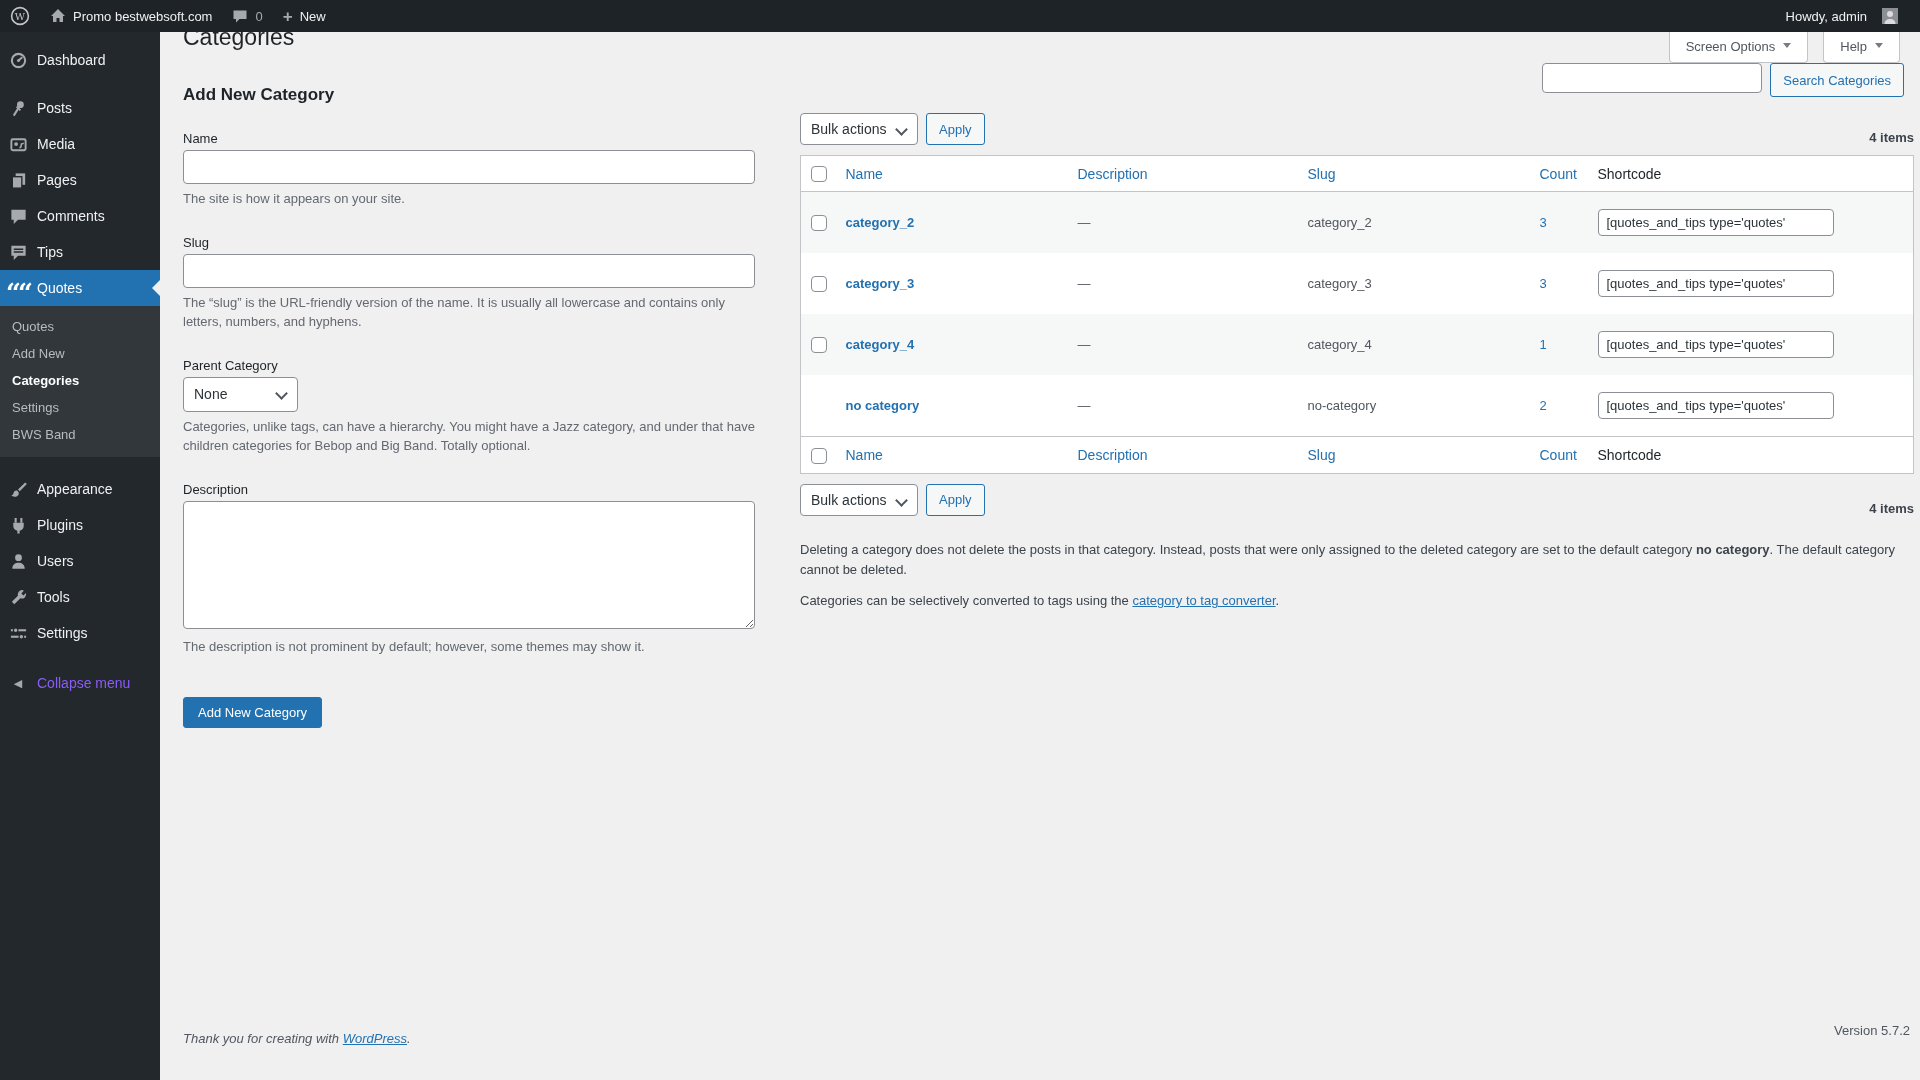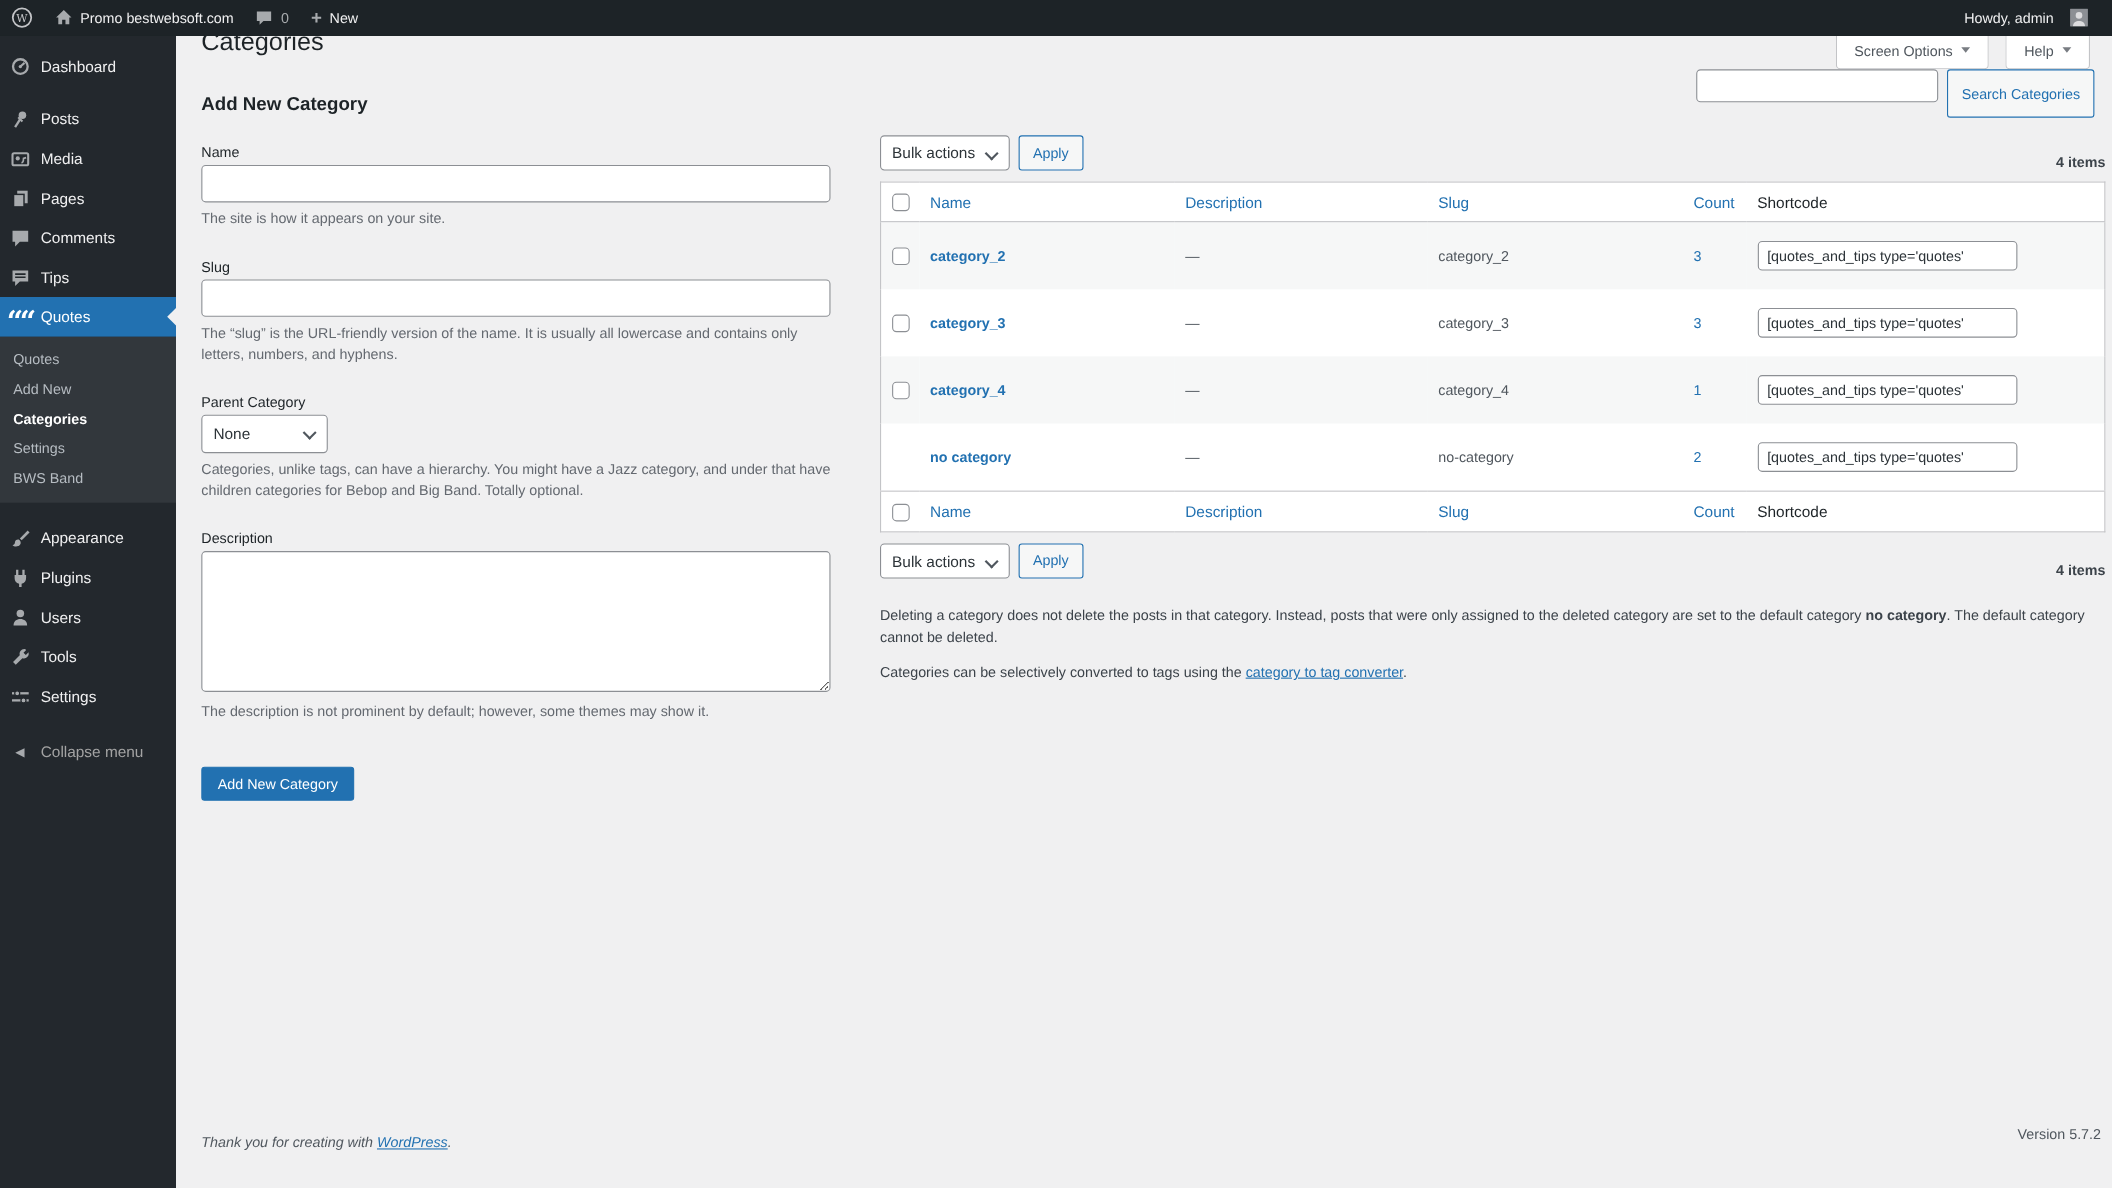--- a/index.html
+++ b/index.html
@@ -50,21 +50,21 @@
   }
   .quotes-glyph::before {
     content: "\201C\201C"; font-family: "DejaVu Serif", serif; font-weight: bold;
     font-size: 26px; line-height: 10px; letter-spacing: -3px; display: block; margin-top: 10px;
   }
   .submenu { background: #32373c; padding: 7px 0 9px; margin-bottom: 14px; }
   .submenu-item {
     display: block; padding: 6px 12px; font-size: 13px; color: #b6bcc2; cursor: pointer;
   }
   .submenu-item.current { color: #fff; font-weight: bold; }
-  .collapse-item { margin-top: 14px; color: #a3a3a3; }
+  .collapse-item { margin-top: 14px; color: #8b5cf6; }
   .collapse-icon::before { content: "\25C0"; font-size: 11px; color: #a7aaad; }
 
   
   .screen-meta {
     position: fixed; top: 32px; right: 20px; display: flex; gap: 15px; z-index: 40;
   }
   .meta-tab {
     background: #fff; border: 1px solid #c3c4c7; border-top: none;
     border-radius: 0 0 4px 4px; color: #50575e; font-size: 13px;
     padding: 7px 16px; display: flex; align-items: flex-start; gap: 8px; cursor: pointer;
@@ -107,21 +107,21 @@
     content: ""; position: absolute; right: 12px; top: 12px; width: 7px; height: 7px;
     border-right: 2px solid #50575e; border-bottom: 2px solid #50575e;
     transform: rotate(45deg); pointer-events: none;
   }
   .btn-primary {
     margin-top: 28px; background: #2271b1; border: 1px solid #2271b1; color: #fff;
     border-radius: 3px; font-size: 13px; padding: 7px 14px; cursor: pointer; font-family: inherit;
   }
   .btn-secondary {
     background: #f6f7f7; border: 1px solid #2271b1; color: #2271b1;
-    border-radius: 3px; font-size: 13px; padding: 0 12px; height: 44px; cursor: pointer; font-family: inherit;
+    border-radius: 3px; font-size: 13px; padding: 0 12px; height: 34px; cursor: pointer; font-family: inherit;
   }
 
   
   .search-form { display: flex; justify-content: flex-end; gap: 8px; margin: 6px 10px 16px 0; }
   .search-input {
     width: 220px; height: 30px; border: 1px solid #8c8f94; border-radius: 4px;
     background: #fff; padding: 0 8px; font-size: 14px; font-family: inherit;
   }
   .tablenav { display: flex; align-items: flex-end; margin: 0 0 10px; }
   .tablenav.bottom { margin: 10px 0 0; }

